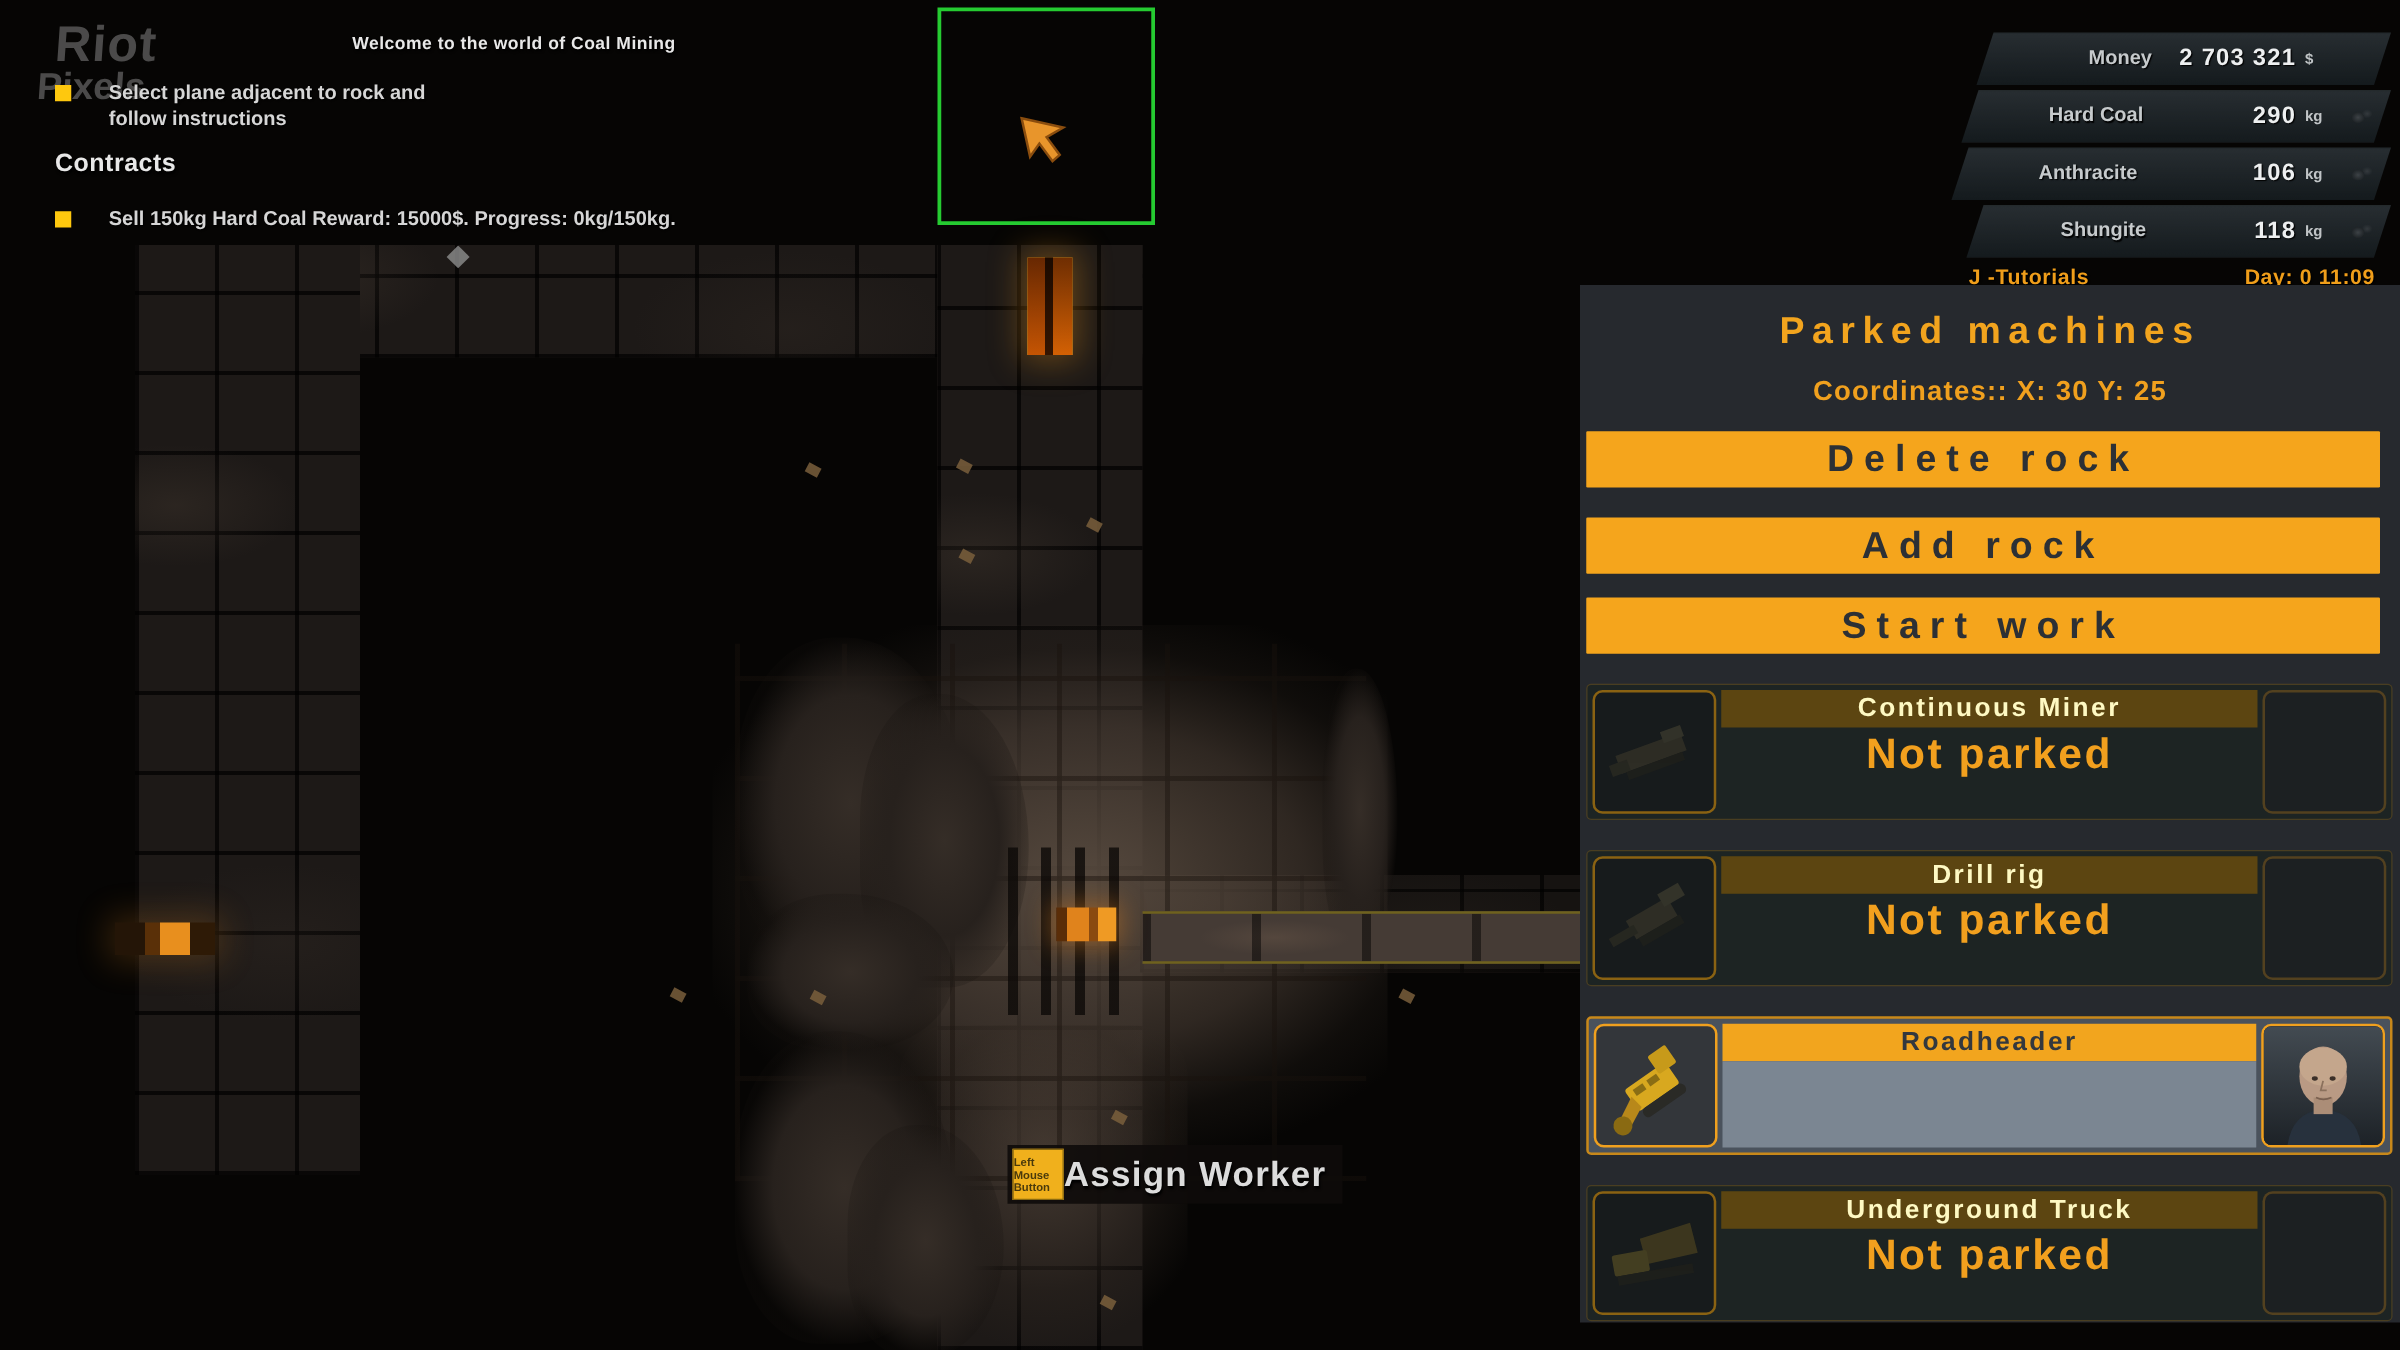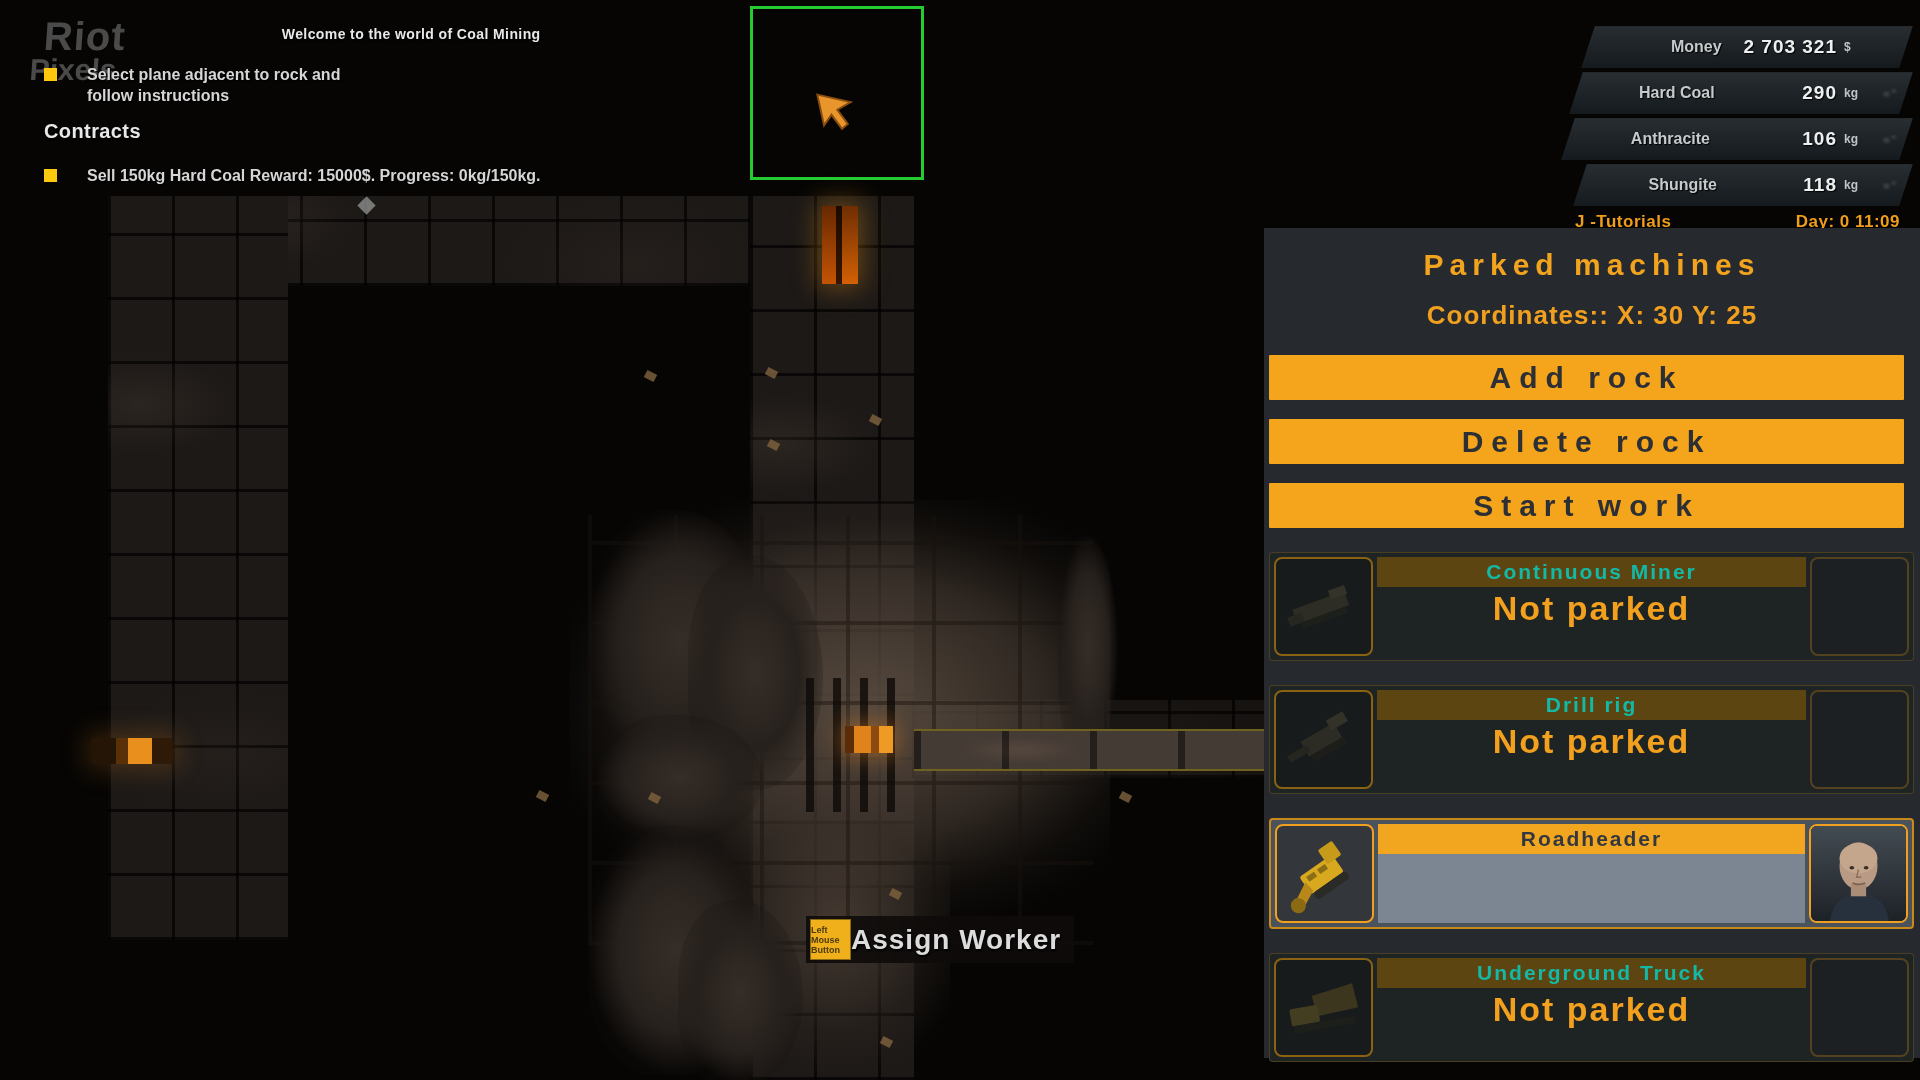--- a/index.html
+++ b/index.html
@@ -82,34 +82,34 @@
                  radial-gradient(6px 5px at 68% 40%, #34393d, transparent 72%);}
   .res-icon.empty{background:none;}
   .w1{width:318px;margin-left:27px;} .w2{width:330px;margin-left:15px;}
   .w3{width:338px;margin-left:7px;}  .w4{width:326px;margin-left:19px;}
   .res-footer{display:flex;justify-content:space-between;margin-top:6px;padding:0 6px 0 14px;
       font-size:17px;font-weight:bold;color:#f09e1a;letter-spacing:.5px;text-shadow:1px 1px 1px #000;}
 
   
   .parked-panel{position:absolute;left:1264px;top:228px;width:656px;height:830px;background:#26292e;}
   .pp-title{margin-top:20px;text-align:center;font-size:30px;font-weight:bold;letter-spacing:6px;color:#f2a41e;}
-  .pp-coords{margin-top:18px;text-align:center;font-size:26px;font-weight:bold;letter-spacing:1px;color:#f0a01e;}
+  .pp-coords{margin-top:18px;text-align:center;font-size:22px;font-weight:bold;letter-spacing:1px;color:#f0a01e;}
   .pp-btn{display:block;margin:19px 16px 0 5px;height:45px;width:635px;background:#f5a51c;border:none;
       font-family:"Liberation Sans",sans-serif;font-size:30px;font-weight:bold;letter-spacing:8px;
       color:#2c3035;cursor:pointer;border-radius:1px;}
   .pp-btn.first{margin-top:24px;}
   .mrow{position:relative;margin:24px 6px 0 5px;height:107px;background:#1d2423;
       border:1px solid rgba(190,130,30,.28);border-radius:4px;display:flex;}
   .mthumb{width:95px;height:95px;margin:4px;border:2px solid #8a6212;border-radius:8px;
       background:#171b1c;overflow:hidden;flex:0 0 95px;}
   .mthumb svg{width:100%;height:100%;}
   .dim .mthumb svg{opacity:.45;}
   .mcenter{flex:1;display:flex;flex-direction:column;}
   .mname-bar{height:30px;margin-top:4px;background:#5c4511;display:flex;align-items:center;justify-content:center;
-      font-size:21px;font-weight:bold;letter-spacing:2px;color:#14b8a6;}
+      font-size:21px;font-weight:bold;letter-spacing:2px;color:#fef9c3;}
   .mstatus{text-align:center;margin-top:2px;font-size:34px;font-weight:bold;letter-spacing:2px;color:#f2a01e;}
   .mslot{width:95px;height:95px;margin:4px;border:2px solid rgba(150,105,28,.45);border-radius:8px;
       background:rgba(28,32,34,.7);flex:0 0 95px;overflow:hidden;}
   .mrow.parked{background:#4a525c;border:2px solid #c8881a;justify-content:flex-end;}
   .mrow.parked .mname-bar{background:#f2a51e;color:#33383e;}
   .mrow.parked .mbody{flex:1;background:#7b8692;margin:0 0 4px 0;}
   .mrow.parked .mthumb{border-color:#f0a01e;background:#33363a;}
   .mrow.parked .mslot{border-color:#f0a01e;background:#23282d;}
 
   
@@ -213,22 +213,22 @@
     </div>
     <div class="res-footer">
       <span>J -Tutorials</span>
       <span>Day: 0 11:09</span>
     </div>
   </div>
 
   <div class="parked-panel">
     <div class="pp-title">Parked machines</div>
     <div class="pp-coords">Coordinates:: X: 30 Y: 25</div>
+    <button class="pp-btn">Delete rock</button>
     <button class="pp-btn first">Add rock</button>
-    <button class="pp-btn">Delete rock</button>
     <button class="pp-btn">Start work</button>
 
     <div class="mrow dim">
       <div class="mthumb">
         <svg viewBox="0 0 100 100">
             <g transform="rotate(-20 50 50)">
           <rect x="18" y="42" width="58" height="16" fill="#4a4430"></rect>
           <rect x="10" y="48" width="16" height="10" fill="#3a3626"></rect>
           <rect x="60" y="36" width="18" height="10" fill="#55503a"></rect>
           <rect x="22" y="58" width="50" height="7" fill="#26241a"></rect>

